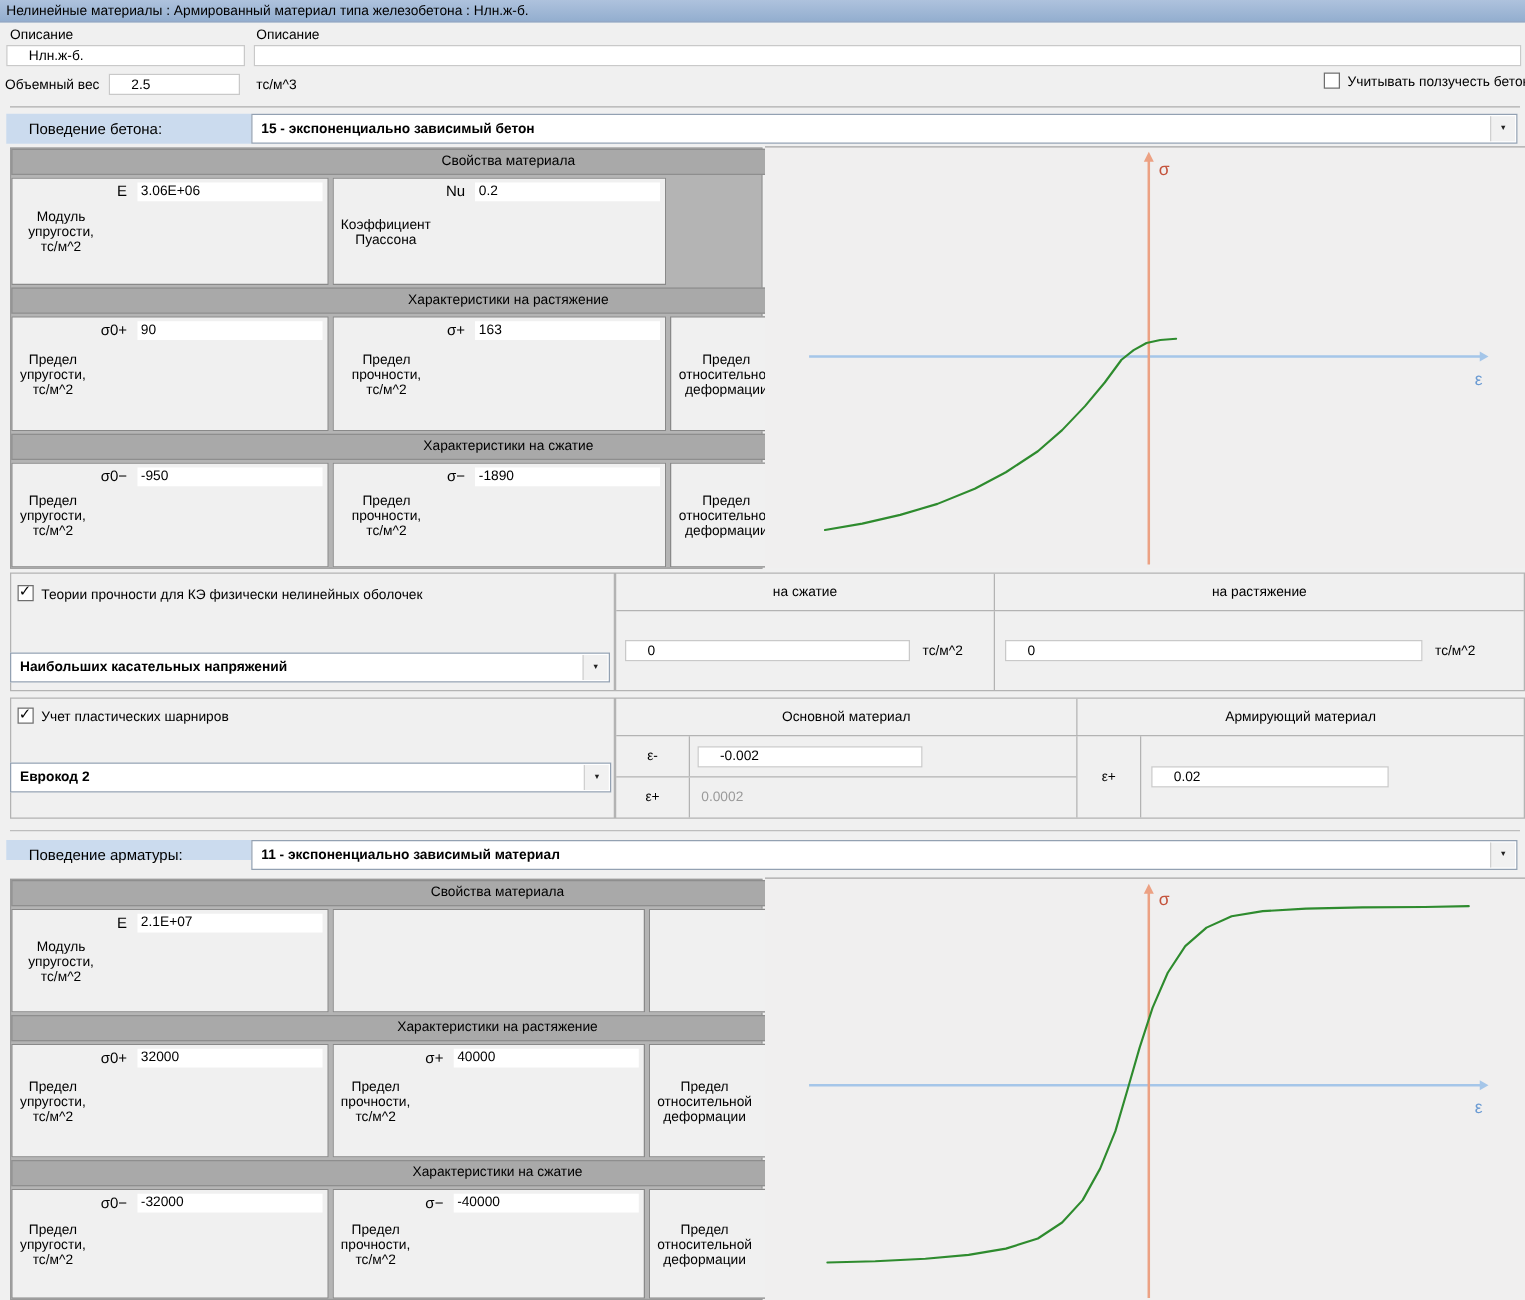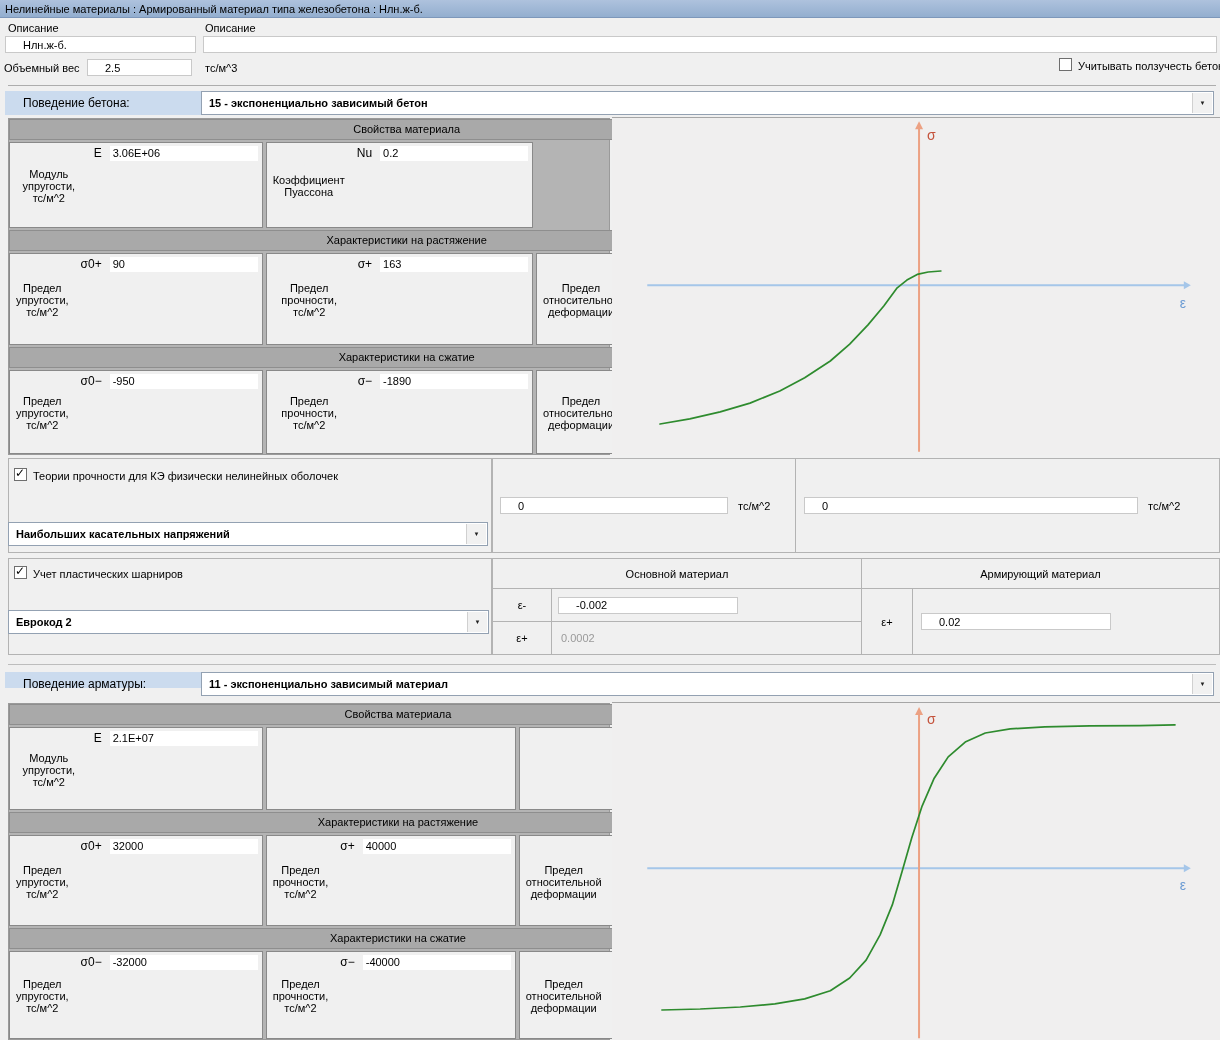--- a/index.html
+++ b/index.html
@@ -158,20 +158,24 @@
     </span>
   <span class="lbl abs" style="left:33px;top:470px">Теории прочности для КЭ физически нелинейных оболочек</span>
   <div class="combo abs" style="left:8px;top:522px;width:480px;height:24px">
     <span class="combo-text">Наибольших касательных напряжений</span>
     <span class="combo-btn">
         <i>▼</i>
       </span>
   </div>
 
   <div class="panel abs" style="left:492px;top:458px;width:728px;height:95px;display:flex;flex-direction:column">
+    <div class="rt-row" style="height:30px">
+      <div class="rt-cell rt-center" style="width:303px">на сжатие</div>
+      <div class="rt-cell rt-center" style="flex:1">на растяжение</div>
+    </div>
     <div class="rt-row" style="flex:1">
       <div class="rt-cell" style="width:303px;padding-left:7px">
         <input class="tb" style="width: 228px; height: 17px;" value="0">
         <span style="margin-left:10px">тс/м^2</span>
       </div>
       <div class="rt-cell" style="flex:1;padding-left:8px">
         <input class="tb" style="width: 334px; height: 17px;" value="0">
         <span style="margin-left:10px">тс/м^2</span>
       </div>
     </div>

